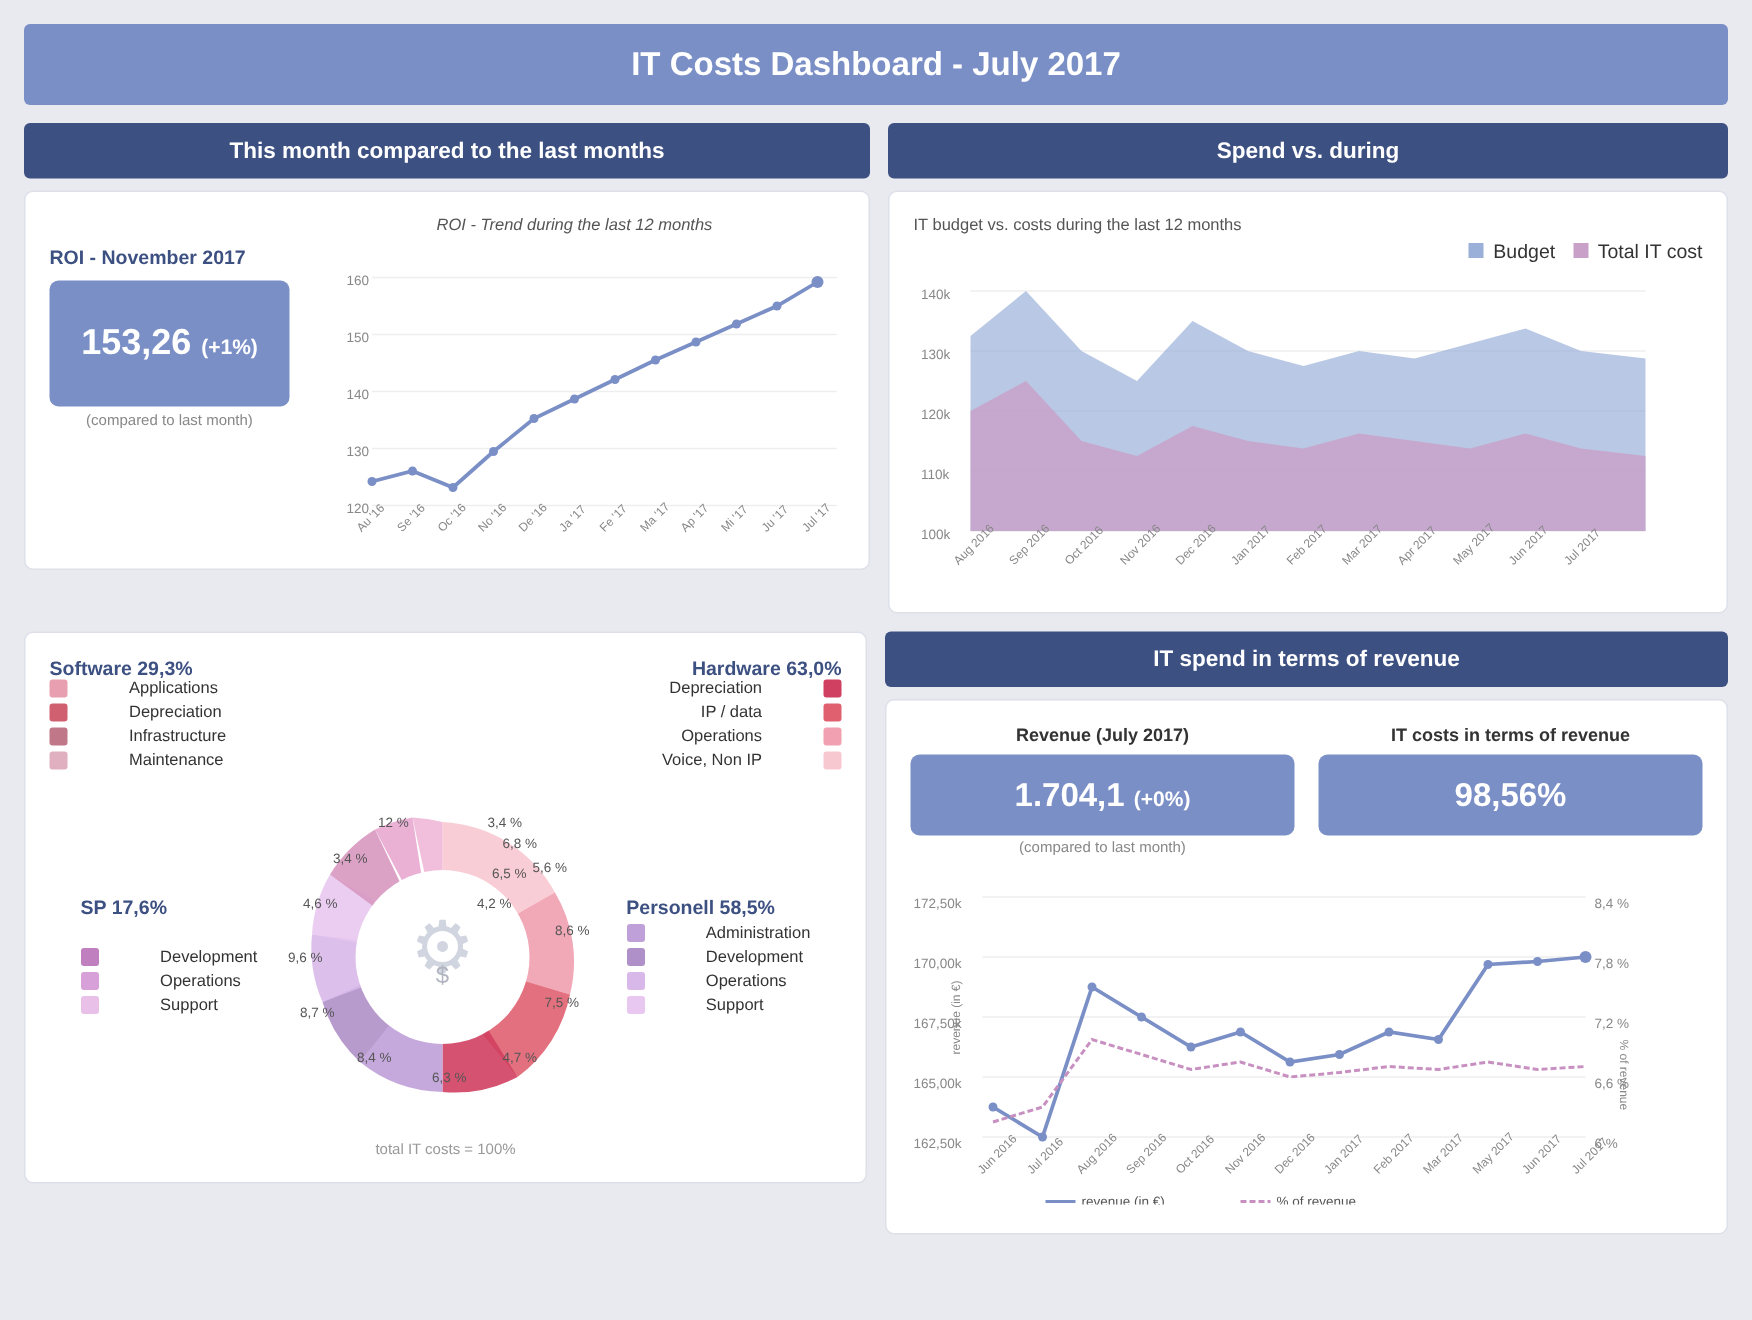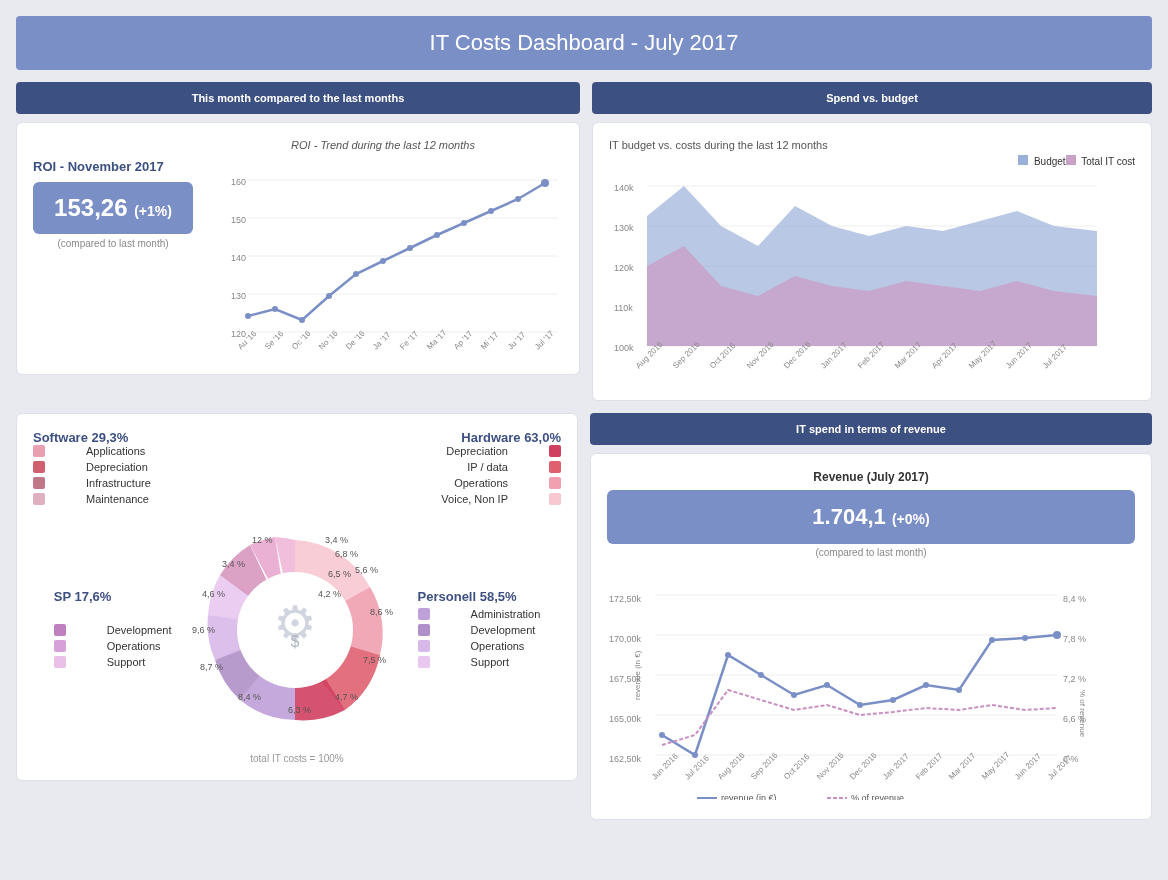--- a/index.html
+++ b/index.html
@@ -11,35 +11,35 @@
       padding: 16px;
       width: 1168px;
       min-height: 880px;
     }
     .main-title {
       background: #7b8fc7;
       color: white;
       text-align: center;
       padding: 14px;
       font-size: 22px;
-      font-weight: normal;
+      font-weight: bold;
       border-radius: 4px;
       margin-bottom: 12px;
     }
     .row {
       display: flex;
       gap: 12px;
       margin-bottom: 12px;
     }
     .section-header {
       background: #3d5082;
       color: white;
       text-align: center;
       padding: 10px;
-      font-size: 11px;
+      font-size: 15px;
       font-weight: bold;
       border-radius: 4px;
       margin-bottom: 8px;
     }
     .card {
       background: white;
       border-radius: 6px;
       padding: 16px;
       border: 1px solid #dde0e8;
     }
@@ -55,21 +55,21 @@
     .roi-label {
       font-size: 13px;
       font-weight: bold;
       color: #3d5082;
       margin-bottom: 8px;
     }
     .roi-value-box {
       background: #7b8fc7;
       color: white;
       border-radius: 6px;
-      padding: 12px 10px;
+      padding: 28px 10px;
       text-align: center;
     }
     .roi-value-box .value {
       font-size: 24px;
       font-weight: bold;
     }
     .roi-compare {
       font-size: 10px;
       color: #888;
       text-align: center;
@@ -102,21 +102,21 @@
       text-align: center;
       color: #999;
       font-size: 10px;
       margin-top: 8px;
     }
 
     
     .revenue-top {
       display: flex;
       gap: 16px;
-      margin-bottom: 22px;
+      margin-bottom: 12px;
     }
     .revenue-box {
       flex: 1;
     }
     .revenue-box-title {
       font-size: 12px;
       font-weight: bold;
       color: #333;
       text-align: center;
       margin-bottom: 6px;
@@ -200,24 +200,24 @@
           <text x="254" y="195" font-size="8" fill="#888" transform="rotate(-45,254,195)">Ap '17</text>
           <text x="281" y="195" font-size="8" fill="#888" transform="rotate(-45,281,195)">Mi '17</text>
           <text x="308" y="195" font-size="8" fill="#888" transform="rotate(-45,308,195)">Ju '17</text>
           <text x="335" y="195" font-size="8" fill="#888" transform="rotate(-45,335,195)">Jul '17</text>
         </svg>
       </div>
     </div>
   </div>
 
   <div class="right-panel">
-    <div class="section-header">Spend vs. budget</div>
+    <div class="section-header">Spend vs. during</div>
     <div class="card spend-card">
       <div style="font-size:11px;color:#555;margin-bottom:4px;">IT budget vs. costs during the last 12 months</div>
-      <div style="display:flex;justify-content:flex-end;font-size:10px;margin-bottom:4px;">
+      <div style="display:flex;justify-content:flex-end;gap:12px;font-size:13px;margin-bottom:4px;">
         <span>
           <span style="display:inline-block;width:10px;height:10px;background:#9bb0d8;margin-right:3px;"></span>
           <span>Budget</span>
         </span>
         <span>
           <span style="display:inline-block;width:10px;height:10px;background:#c9a0c8;margin-right:3px;"></span>
           <span>Total IT cost</span>
         </span>
       </div>
       <svg width="490" height="210">
@@ -388,20 +388,24 @@
 
         <div class="revenue-box">
           <div class="revenue-box-title">Revenue (July 2017)</div>
           <div class="revenue-value-box">
             <span>1.704,1</span>
             <span style="font-size:14px;">(+0%)</span>
           </div>
           <div class="revenue-compare">(compared to last month)</div>
         </div>
 
+        <div class="revenue-box">
+          <div class="revenue-box-title">IT costs in terms of revenue</div>
+          <div class="revenue-value-box">98,56%</div>
+        </div>
       </div>
 
       
       <svg width="490" height="220">
 
         <text x="2" y="22" font-size="9" fill="#888">172,50k</text>
         <text x="2" y="62" font-size="9" fill="#888">170,00k</text>
         <text x="2" y="102" font-size="9" fill="#888">167,50k</text>
         <text x="2" y="142" font-size="9" fill="#888">165,00k</text>
         <text x="2" y="182" font-size="9" fill="#888">162,50k</text>

